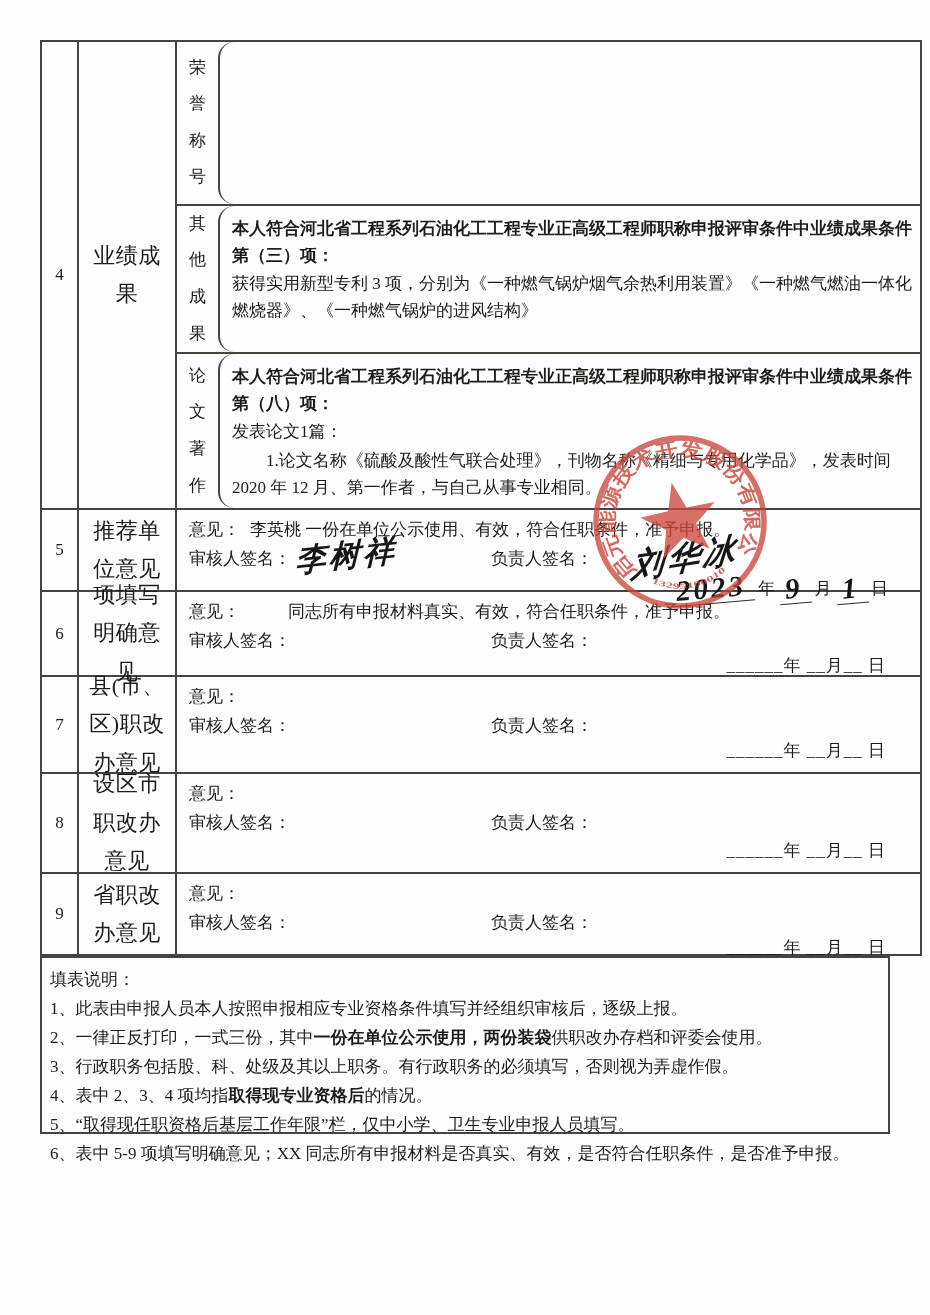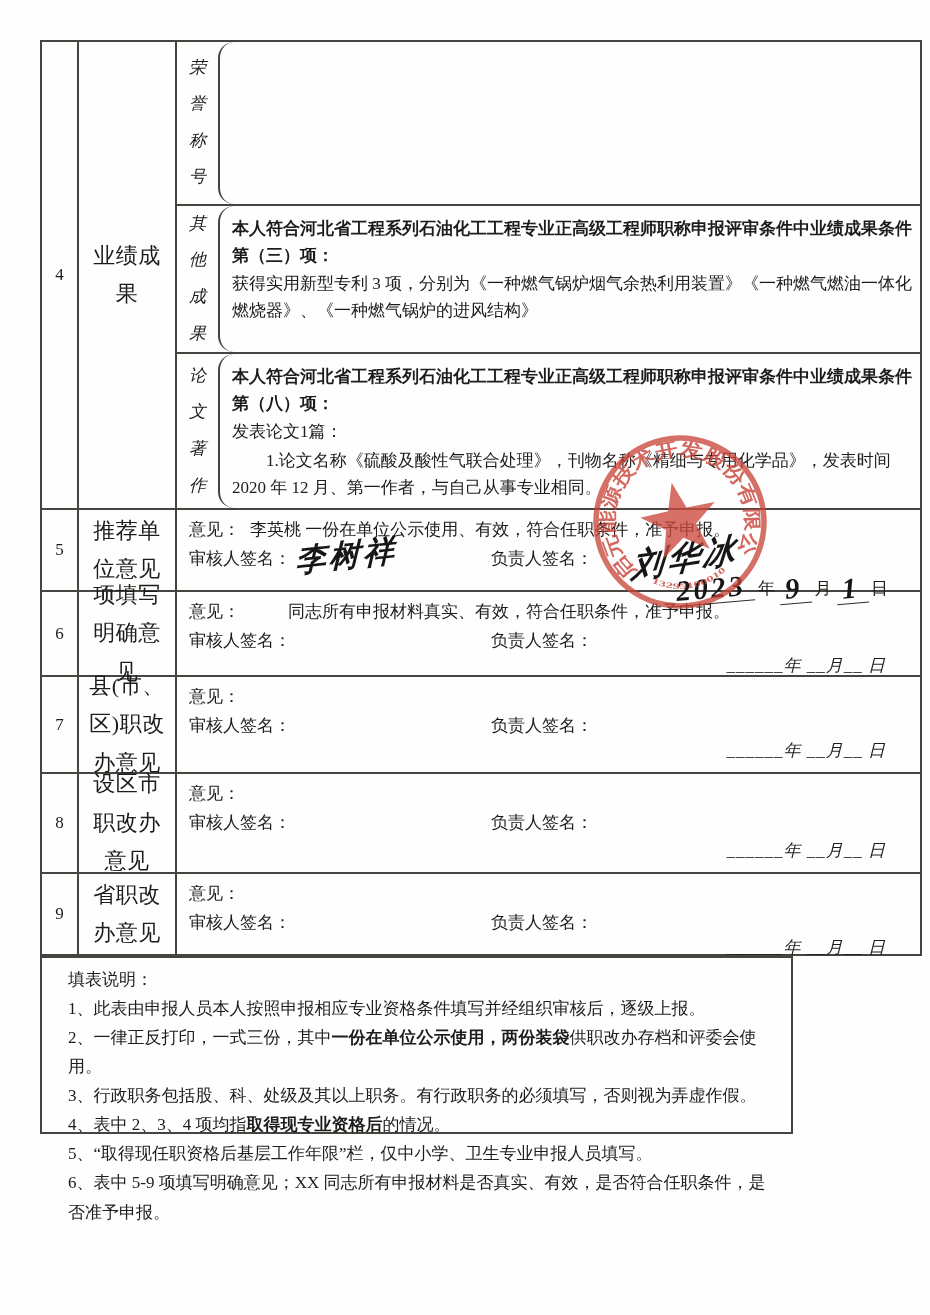--- a/index.html
+++ b/index.html
@@ -17,48 +17,48 @@
   .rowlabel{width:98px;display:flex;align-items:center;justify-content:center;text-align:center;
     font-size:22px;line-height:1.75;padding:2px 5px;letter-spacing:.5px;}
   
   .r4{height:466px;}
   .subcol{flex:1;display:flex;flex-direction:column;border-left:2px solid #45443f;box-sizing:border-box;}
   .subrow{display:flex;box-sizing:border-box;border-top:2px solid #45443f;}
   .subrow.first{border-top:none;}
   .h-honor{height:166px;}
   .h-other{height:149px;}
   .h-papers{flex:1;}
-  .sublabel{width:41px;display:flex;align-items:center;justify-content:center;box-sizing:border-box;font-style:italic;}
+  .sublabel{width:41px;display:flex;align-items:center;justify-content:center;box-sizing:border-box;}
   .sublabel span{display:block;width:1.08em;word-break:break-all;text-align:center;
     font-size:17px;line-height:2.15;}
   .content{flex:1;box-sizing:border-box;border-left:2px solid #45443f;
     padding:9px 8px 6px 12px;font-size:17px;line-height:1.6;position:relative;border-radius:16px;}
   .para{margin:0 0 1px 0;}
   .para.indent{text-indent:2em;}
   .bold{font-weight:700;}
   
   .r5{height:82px;} .r6{height:85px;} .r7{height:97px;} .r8{height:100px;} .r9{height:82px;}
   .op-content{flex:1;box-sizing:border-box;border-left:2px solid #45443f;display:flex;flex-direction:column;
     padding:7px 20px 5px 12px;font-size:17px;line-height:1.5;position:relative;overflow:visible;}
   .op-line{display:flex;white-space:nowrap;}
   .op-text{margin-left:10px;}
   .op-text.gap-large{margin-left:48px;}
   .sig-line{display:flex;margin-top:3px;white-space:nowrap;gap:34px;}
   .sig-slot{width:268px;display:flex;}
   .hand{font-style:italic;font-weight:600;letter-spacing:3px;white-space:nowrap;color:#161616;}
   .hand-sign{font-size:31px;transform:rotate(-6deg) skewX(-6deg);margin:-6px 0 0 4px;line-height:1;}
   .hand-sign.leader{font-size:33px;transform:rotate(-9deg) skewX(-14deg);margin-top:-4px;}
-  .date-line{margin-top:auto;align-self:flex-end;padding:0 14px 4px 0;font-size:17px;letter-spacing:1px;white-space:nowrap;font-style:italic;}
+  .date-line{margin-top:auto;align-self:flex-end;padding:0 14px 4px 0;font-size:17px;letter-spacing:1px;white-space:nowrap;}
   .date-filled{display:flex;align-items:flex-end;gap:2px;margin-top:auto;align-self:flex-end;padding:0 10px 2px 0;font-size:17px;}
   .hand-date{font-size:29px;transform:rotate(-5deg);border-bottom:1.8px solid #2e2d2a;
     padding:0 8px 0 6px;line-height:.95;margin-bottom:-2px;}
   .date-unit{padding:0 2px;}
   
-  .notes{position:absolute;left:40px;top:956px;width:753px;height:178px;border:2px solid #45443f;
-    box-sizing:border-box;padding:7px 14px 4px 26px;font-size:17px;line-height:1.71;}
+  .notes{position:absolute;left:40px;top:956px;width:850px;height:178px;border:2px solid #45443f;
+    box-sizing:border-box;padding:7px 14px 4px 8px;font-size:17px;line-height:1.71;}
   .notes .para{margin:0;}
   
   .seal{position:absolute;left:582px;top:424px;width:196px;height:196px;opacity:.85;
     transform:rotate(-12deg);pointer-events:none;}
   .seal text{font-family:"Liberation Serif","DejaVu Serif",serif;}
 </style>
 </head>
 <body>
 
 <div class="page">

